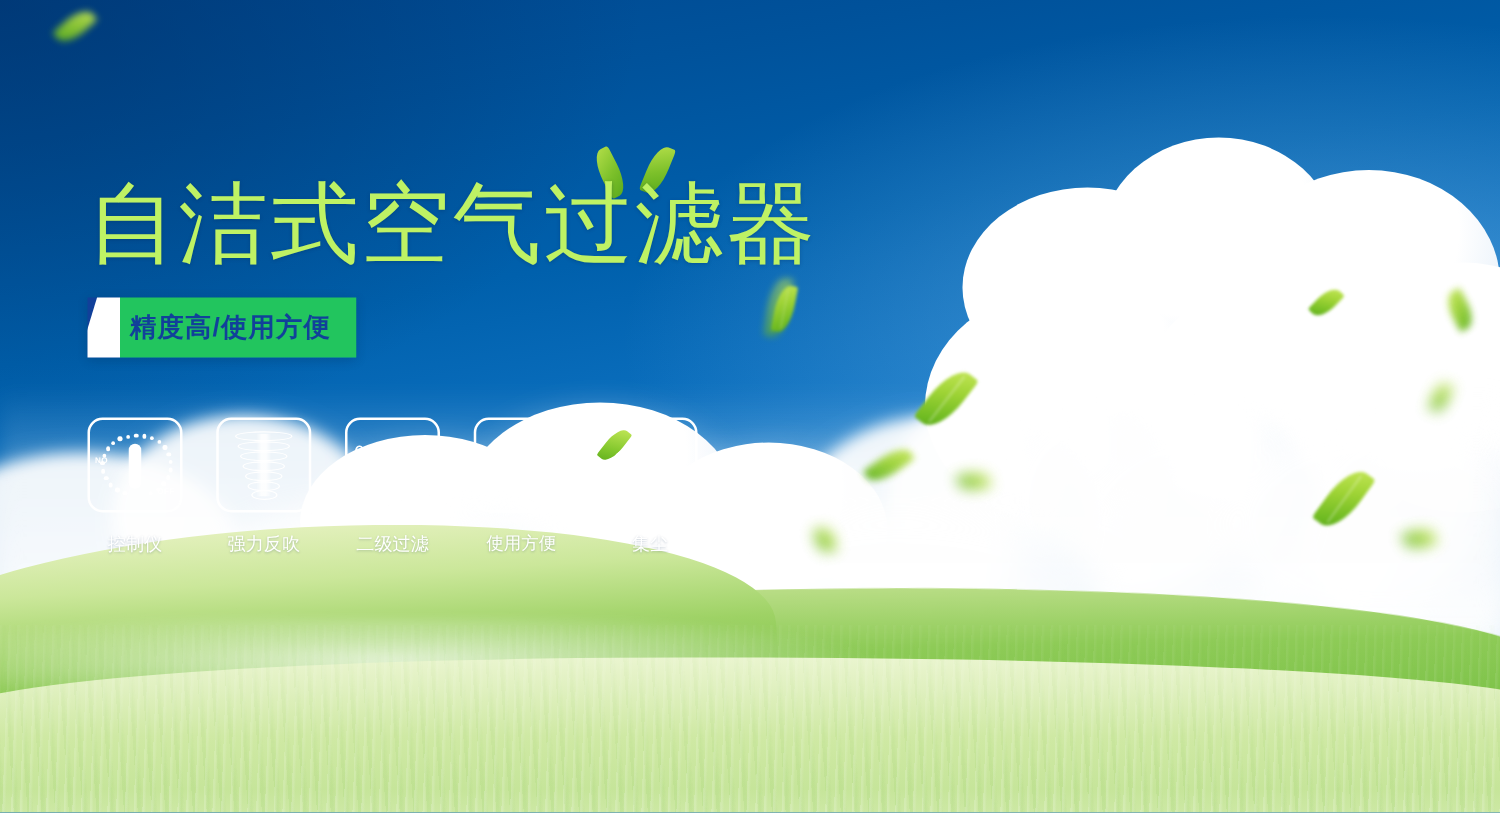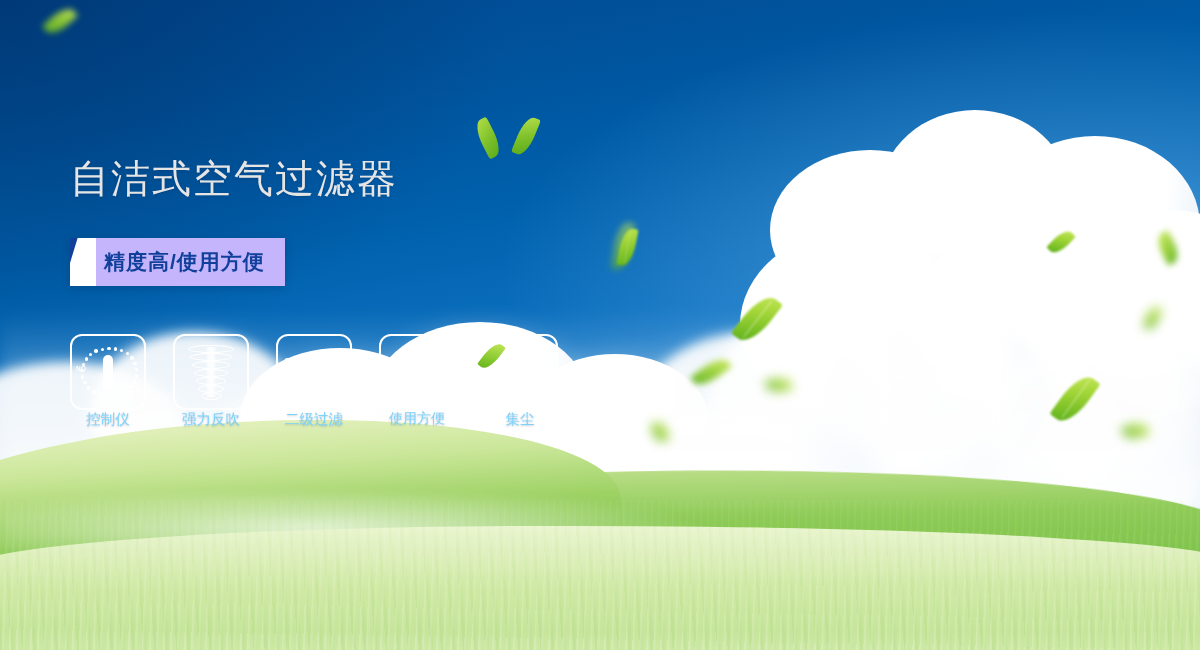--- a/index.html
+++ b/index.html
@@ -84,22 +84,22 @@
     position:absolute; left:0; right:0; bottom:86px; height:70px;
     background:radial-gradient(ellipse 560px 60px at 26% 50%, rgba(255,255,255,.75) 0%, rgba(255,255,255,0) 70%);
     filter:blur(4px);
   }
 
   
   .content{ position:absolute; left:0; top:0; width:1200px; height:650px; }
 
   .title{
     position:absolute; left:70px; top:148px;
-    font-size:39px; line-height:62px;
-    color:#e5e5e5; font-weight:300;
+    font-size:71px; line-height:62px;
+    color:#bef264; font-weight:300;
     letter-spacing:2px;
     text-shadow:0 1px 3px rgba(0,40,85,.30);
     font-family:"DejaVu Sans","Liberation Sans",sans-serif;
   }
 
   
   .sprout{ position:absolute; left:474px; top:112px; width:80px; height:52px; }
   .sprout .lf{ position:absolute; width:16px; height:40px; border-radius:60% 10% 60% 10%;
     background:linear-gradient(150deg,#b7e04b 0%,#7cc02a 55%,#57a81b 100%); }
   .sprout .lf.a{ left:6px; top:6px; transform:rotate(-27deg); }
@@ -120,21 +120,21 @@
   }
   .badge-slash{
     width:26px; background:#11409a; position:relative; overflow:hidden;
   }
   .badge-slash:after{
     content:""; position:absolute; top:-8px; left:-10px;
     width:44px; height:66px; background:#ffffff;
     transform:skewX(-17deg) translateX(10px);
   }
   .badge-light{
-    background:#c4b5fd; color:#11409a;
+    background:#22c55e; color:#11409a;
     display:flex; align-items:center;
     padding:0 20px 0 8px;
     font-size:21px; font-weight:700; letter-spacing:1px;
     font-family:Liberation Sans, sans-serif;
   }
 
   
   .features{
     position:absolute; left:70px; top:334px;
     display:flex; gap:27px;
@@ -143,21 +143,21 @@
   .fbox{
     width:76px; height:76px; border:2px solid #ffffff; border-radius:12px;
     display:flex; align-items:center; justify-content:center; text-align:center;
     position:relative;
   }
   .fbox-text{
     color:#ffffff; font-size:14.5px; line-height:18px; font-weight:400;
     font-family:"DejaVu Sans","Liberation Sans",sans-serif; letter-spacing:.2px;
   }
   .flabel{
-    margin-top:0; color:#7dd3fc; font-size:14.5px; white-space:nowrap;
+    margin-top:16px; color:#ffffff; font-size:14.5px; white-space:nowrap;
     font-family:"DejaVu Sans","Liberation Sans",sans-serif;
     text-shadow:0 1px 2px rgba(0,40,85,.25);
   }
   .feature:nth-child(4) .flabel{ font-size:14px; }
 
   
   .gauge{ position:relative; width:62px; height:58px; }
   .gauge .dot{ position:absolute; width:3.4px; height:3.4px; background:#fff; border-radius:50%; }
   .gauge .needle{
     position:absolute; left:50%; top:12px; margin-left:-5px;

